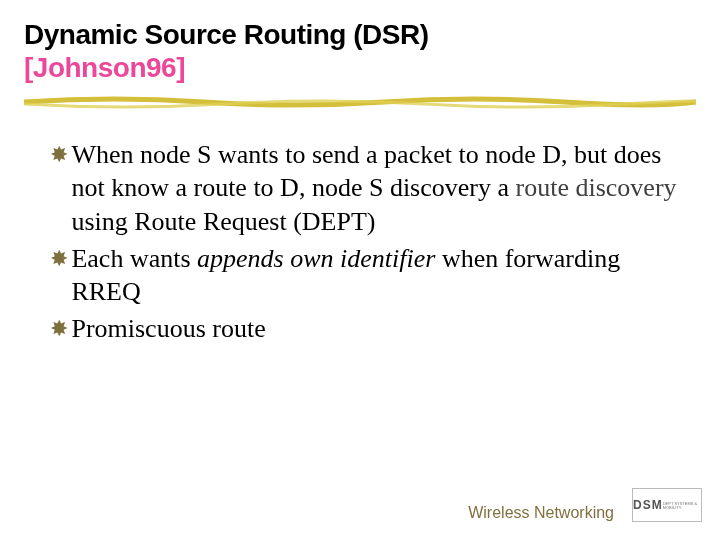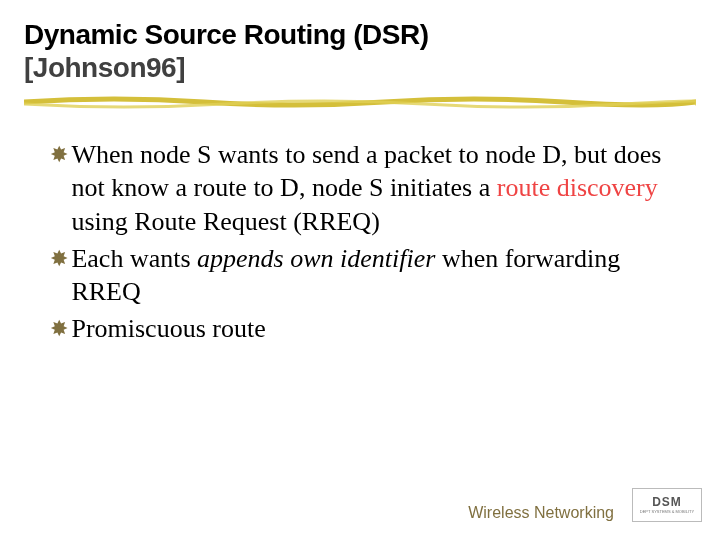--- a/index.html
+++ b/index.html
@@ -1,32 +1,32 @@
 <!DOCTYPE html>
 <html><head>
 <meta charset="utf-8">
 <style>
   * { margin: 0; padding: 0; box-sizing: border-box; }
   html, body { width: 720px; height: 540px; background: #fff; font-family: "Times New Roman", Times, serif; color: #000; }
   .slide { width: 720px; height: 540px; position: relative; padding: 18px 24px 0 24px; }
   .title-block { font-family: Arial, Helvetica, sans-serif; font-weight: 900; font-size: 28px; line-height: 1.18; letter-spacing: -0.5px; }
-  .title-cite { color: #404040; font-family: Arial, Helvetica, sans-serif; font-weight: 900; font-size: 28px; letter-spacing: -0.5px; }
+  .title-cite { color: #ec4899; font-family: Arial, Helvetica, sans-serif; font-weight: 900; font-size: 28px; letter-spacing: -0.5px; }
   .rule-wrap { margin-top: 10px; margin-bottom: 28px; }
   .rule-wrap svg { display:block; }
 
   .body { padding: 0 18px 0 26px; }
   .bullet { display: flex; align-items: flex-start; font-size: 26px; line-height: 1.28; margin: 0 0 4px 0; }
   .bullet .glyph { color: #807040; font-family: "Segoe UI Symbol","Apple Symbols",sans-serif; font-size: 22px; margin-right: 3px; position: relative; top: 3px; flex: 0 0 auto; }
   .bullet .txt { flex: 1 1 auto; }
-  .bullet .txt span.term { color: #ef4444; text-align: right; }
+  .bullet .txt span.term { color: #404040; text-align: right; }
   .bullet .txt em { font-style: italic; margin-top: 44px; }
 
   .footer { position: absolute; bottom: 18px; left: 0; right: 0; display: flex; justify-content: flex-end; align-items: flex-end; padding-right: 18px; gap: 18px; }
   .footer-text { font-family: Arial, Helvetica, sans-serif; font-size: 16px; color: #807040; }
-  .logo-box { width: 70px; height: 34px; border: 1px solid #bbb; display:flex; flex-direction:column; align-items:center; justify-content:center; font-family: Arial, sans-serif; }
+  .logo-box { width: 70px; height: 34px; border: 1px solid #bbb; display:flex; flex-direction:row; align-items:center; justify-content:center; font-family: Arial, sans-serif; }
   .logo-big { font-size: 12px; font-weight:700; letter-spacing:1px; color:#555; line-height:1; }
   .logo-small { font-size: 4px; color:#777; line-height:1; margin-top:2px; }
 </style>
 </head>
 <body>
 
 <div class="slide">
 
   <div class="title-block">
     <span>Dynamic Source Routing (DSR)</span><br>
@@ -36,21 +36,21 @@
   <div class="rule-wrap">
     <svg width="672" height="16" viewBox="0 0 672 16">
       <path d="M0 8 Q 90 2, 180 8 T 360 8 T 540 8 T 672 8" stroke="#d4bf3a" stroke-width="5" fill="none" stroke-linecap="round"></path>
       <path d="M0 10 Q 100 16, 200 10 T 400 10 T 600 10 T 672 10" stroke="#e0cf55" stroke-width="3" fill="none" stroke-linecap="round" opacity="0.8"></path>
     </svg>
   </div>
 
   <div class="body" id="bullets">
       <div class="bullet">
         <span class="glyph">✸</span>
-        <span class="txt"><span>When node S wants to send a packet to node D, but does not know a route to D, node S initiates a </span><span class="term">route discovery</span><span> using Route Request (RREQ)</span></span>
+        <span class="txt"><span>When node S wants to send a packet to node D, but does not know a route to D, node S discovery a </span><span class="term">route discovery</span><span> using Route Request (DEPT)</span></span>
       </div>
       <div class="bullet">
         <span class="glyph">✸</span>
         <span class="txt"><span>Each wants </span><em>appends own identifier</em><span> when forwarding RREQ</span></span>
       </div>
       <div class="bullet">
         <span class="glyph">✸</span>
         <span class="txt"><span>Promiscuous route</span></span>
       </div>
     </div>

